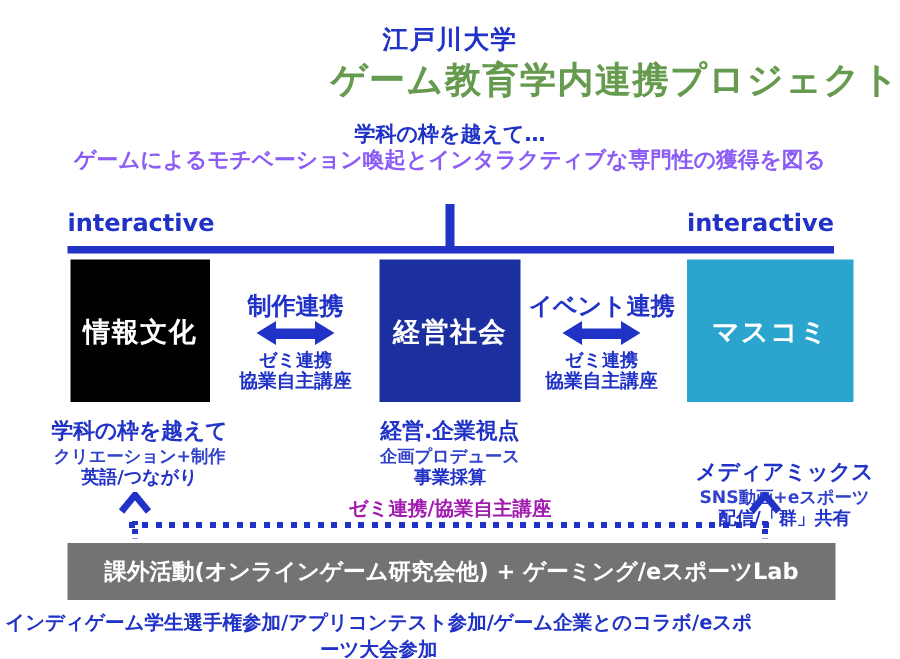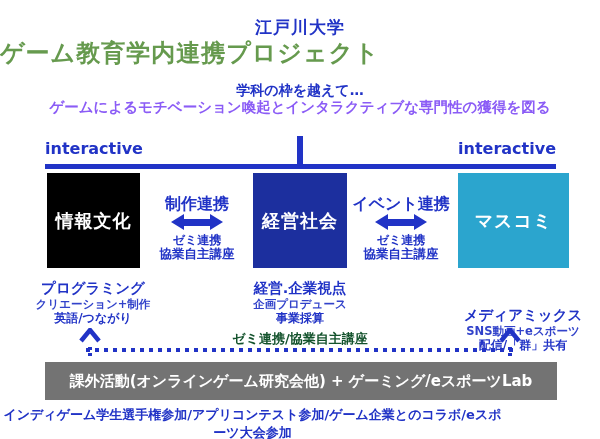--- a/index.html
+++ b/index.html
@@ -5,21 +5,21 @@
   html,body{margin:0;padding:0;background:#ffffff;}
   .stage{
     position:relative;width:600px;height:439px;background:#ffffff;overflow:hidden;
     font-family:"DejaVu Sans","Liberation Sans",sans-serif;
     -webkit-font-smoothing:antialiased;
   }
   .abs{position:absolute;}
 
   
   .univ{left:0;top:17px;width:600px;font-size:17px;line-height:21px;font-weight:bold;color:#2133c6;text-align:center;letter-spacing:1px;}
-  .title{left:0;top:40px;width:600px;font-size:24px;line-height:27px;font-weight:bold;color:#669a4e;text-align:left;letter-spacing:1px;}
+  .title{left:0;top:40px;width:600px;font-size:24px;line-height:27px;font-weight:bold;color:#669a4e;text-align:right;letter-spacing:1px;}
   .sub1{left:0;top:82px;width:600px;font-size:14px;line-height:16px;font-weight:bold;color:#2133c6;text-align:center;}
   .sub2{left:0;top:99px;width:600px;font-size:14.5px;line-height:17px;font-weight:bold;color:#8b5cf6;text-align:center;}
 
   
   .inter-l{left:45px;top:139px;font-size:16px;font-weight:bold;color:#2133c6;}
   .inter-r{top:139px;right:44px;font-size:16px;font-weight:bold;color:#2133c6;}
   .rule{left:45px;top:164px;width:511px;height:5px;background:#2133c6;}
   .tick{left:297px;top:136px;width:6px;height:30px;background:#2133c6;}
 
   
@@ -45,21 +45,21 @@
   .focus1{left:8px;}
   .focus2{left:215px;}
   .focus3{left:438px;margin-top:27px;}
   .focus .f1{font-size:14.5px;font-weight:bold;line-height:17px;}
   .focus .f2{font-size:11.5px;line-height:14px;font-weight:bold;opacity:.92;}
   .focus .f3{font-size:12px;font-weight:bold;line-height:14px;}
 
   
   .dot-h{left:86px;top:348px;width:428px;height:4px;
     background:repeating-linear-gradient(90deg,#2133c6 0 4px,transparent 4px 9px);}
-  .dot-label{left:190px;top:330px;width:220px;text-align:center;font-size:13px;font-weight:bold;color:#14532d;}
+  .dot-label{left:190px;top:330px;width:220px;text-align:center;font-size:13px;font-weight:bold;color:#a21caf;}
   .up-arrow{width:24px;text-align:center;}
   .ua-l{left:78px;top:328px;}
   .ua-r{left:498px;top:328px;}
   .up-arrow .stem{width:4px;height:12px;margin:0 auto;
     background:repeating-linear-gradient(180deg,#2133c6 0 3px,transparent 3px 6px);}
 
   
   .banner{left:45px;top:362px;width:512px;height:38px;background:#447a3a;
     display:flex;align-items:center;justify-content:center;color:#ffffff;
     font-size:15px;font-weight:bold;}
@@ -106,21 +106,21 @@
     <div class="dbl-arrow">
       <span class="hl"></span>
       <span class="sh"></span>
       <span class="hr"></span>
     </div>
     <div class="t2">ゼミ連携</div>
     <div class="t3">協業自主講座</div>
   </div>
 
   <div class="abs focus focus1">
-    <div class="f1">プログラミング</div>
+    <div class="f1">学科の枠を越えて</div>
     <div class="f2">クリエーション+制作</div>
     <div class="f3">英語/つながり</div>
   </div>
   <div class="abs focus focus2">
     <div class="f1">経営.企業視点</div>
     <div class="f2">企画プロデュース</div>
     <div class="f3">事業採算</div>
   </div>
   <div class="abs focus focus3">
     <div class="f1">メディアミックス</div>

